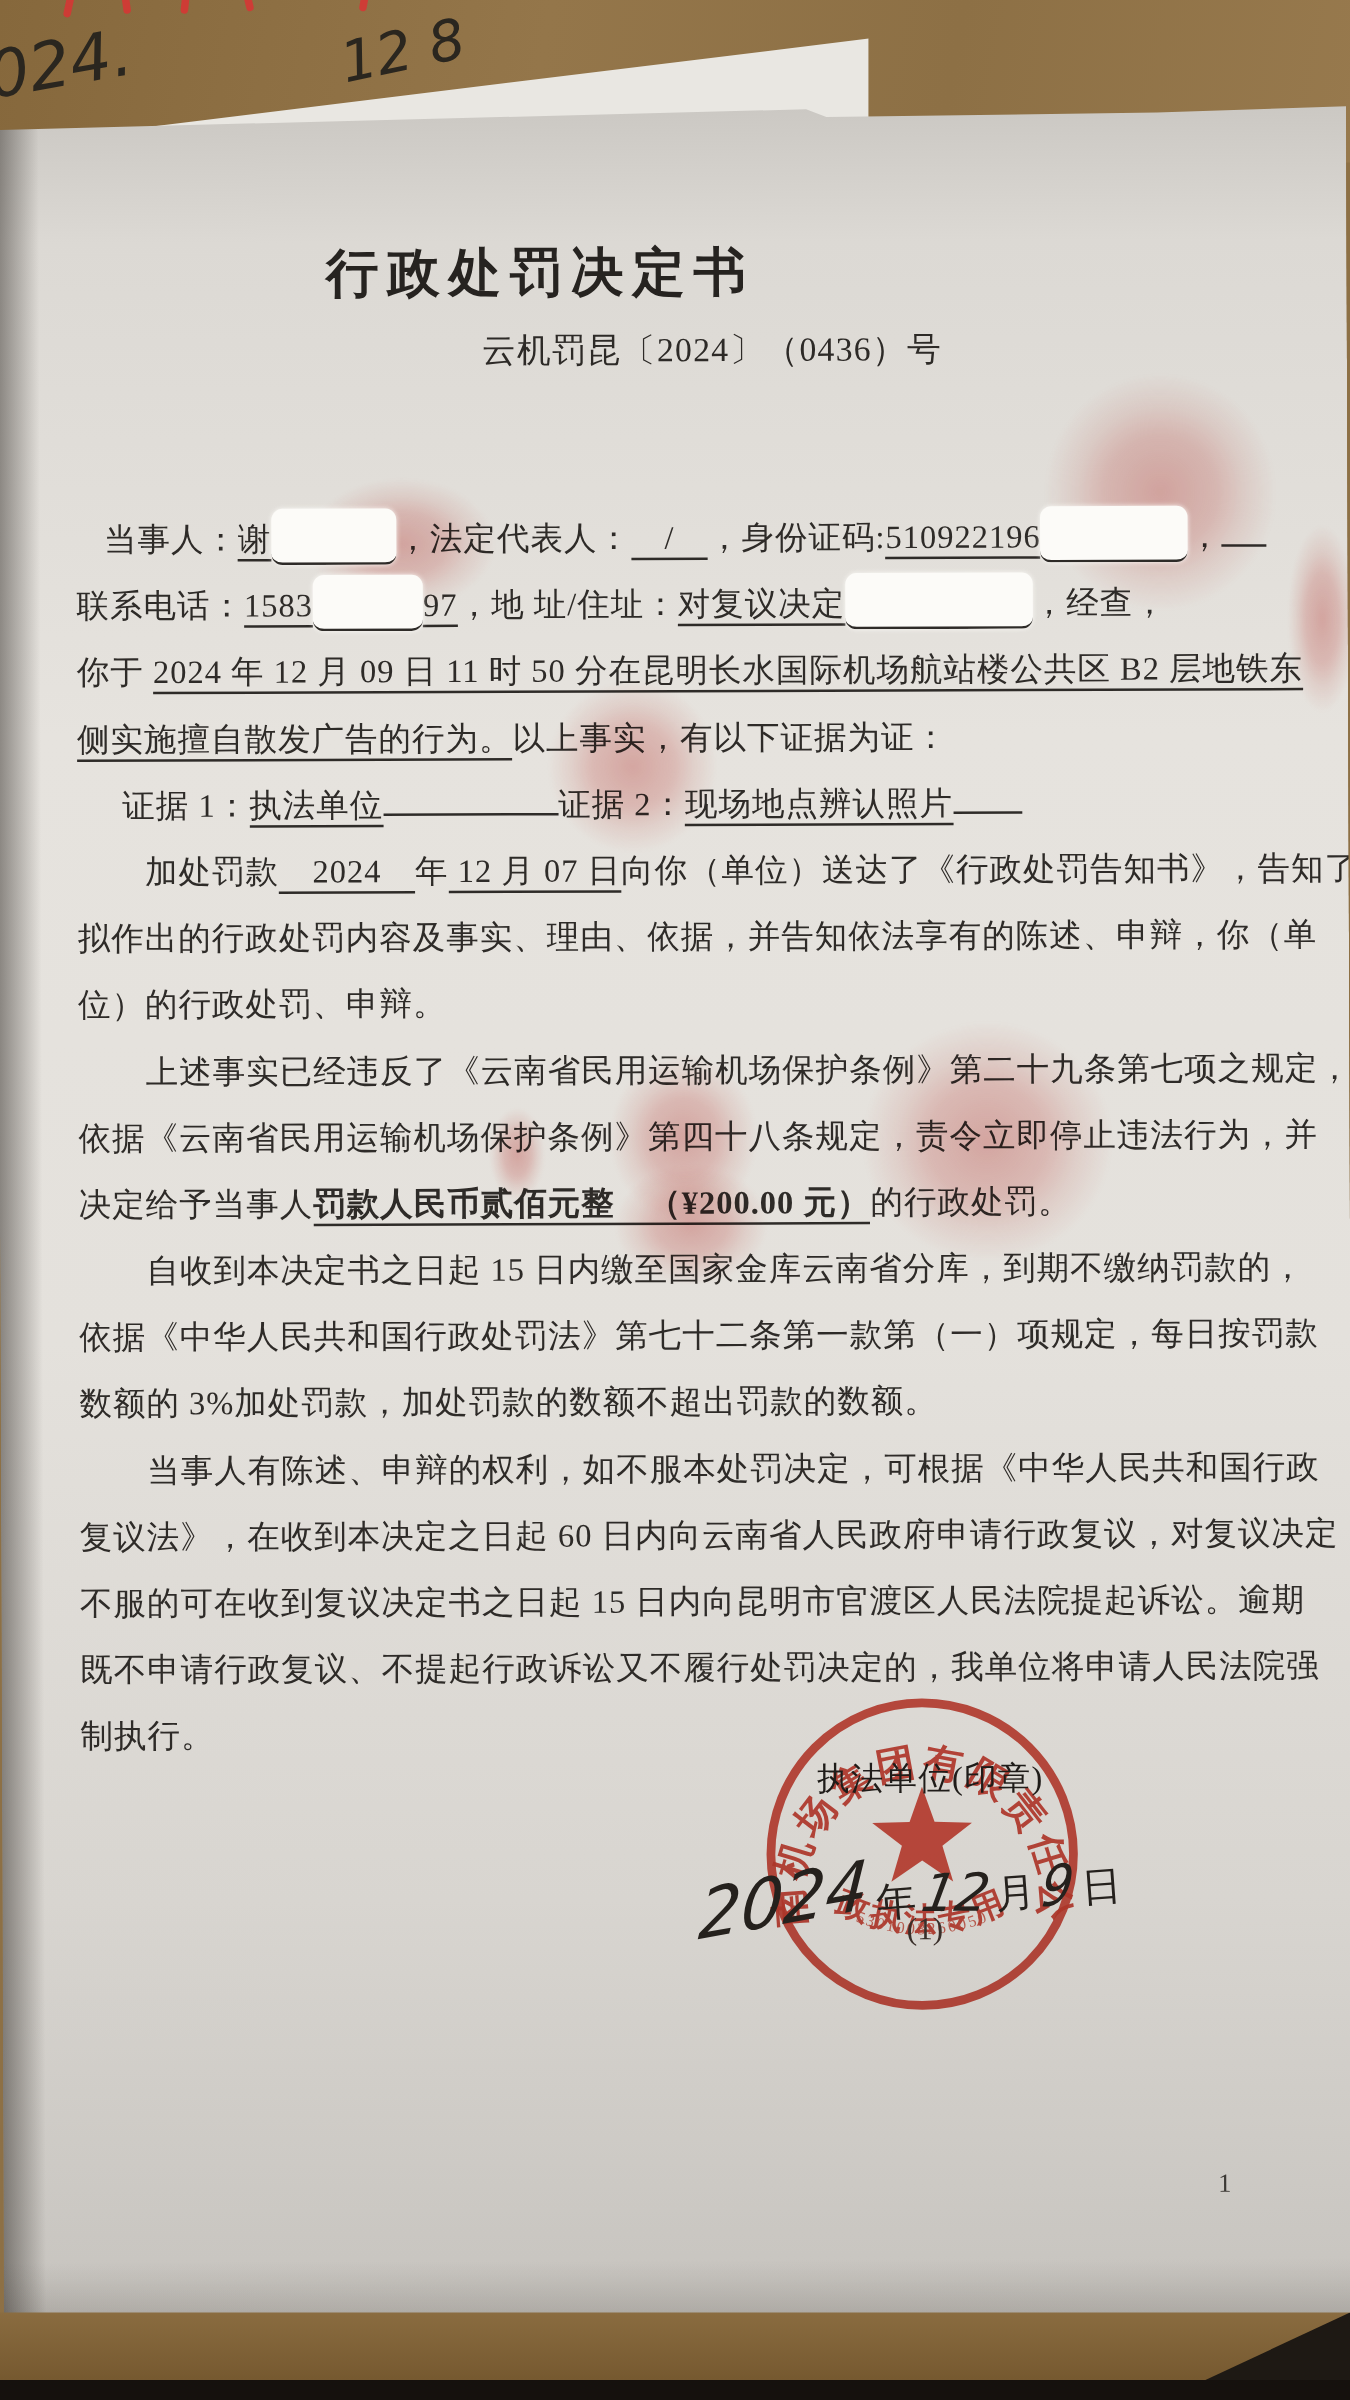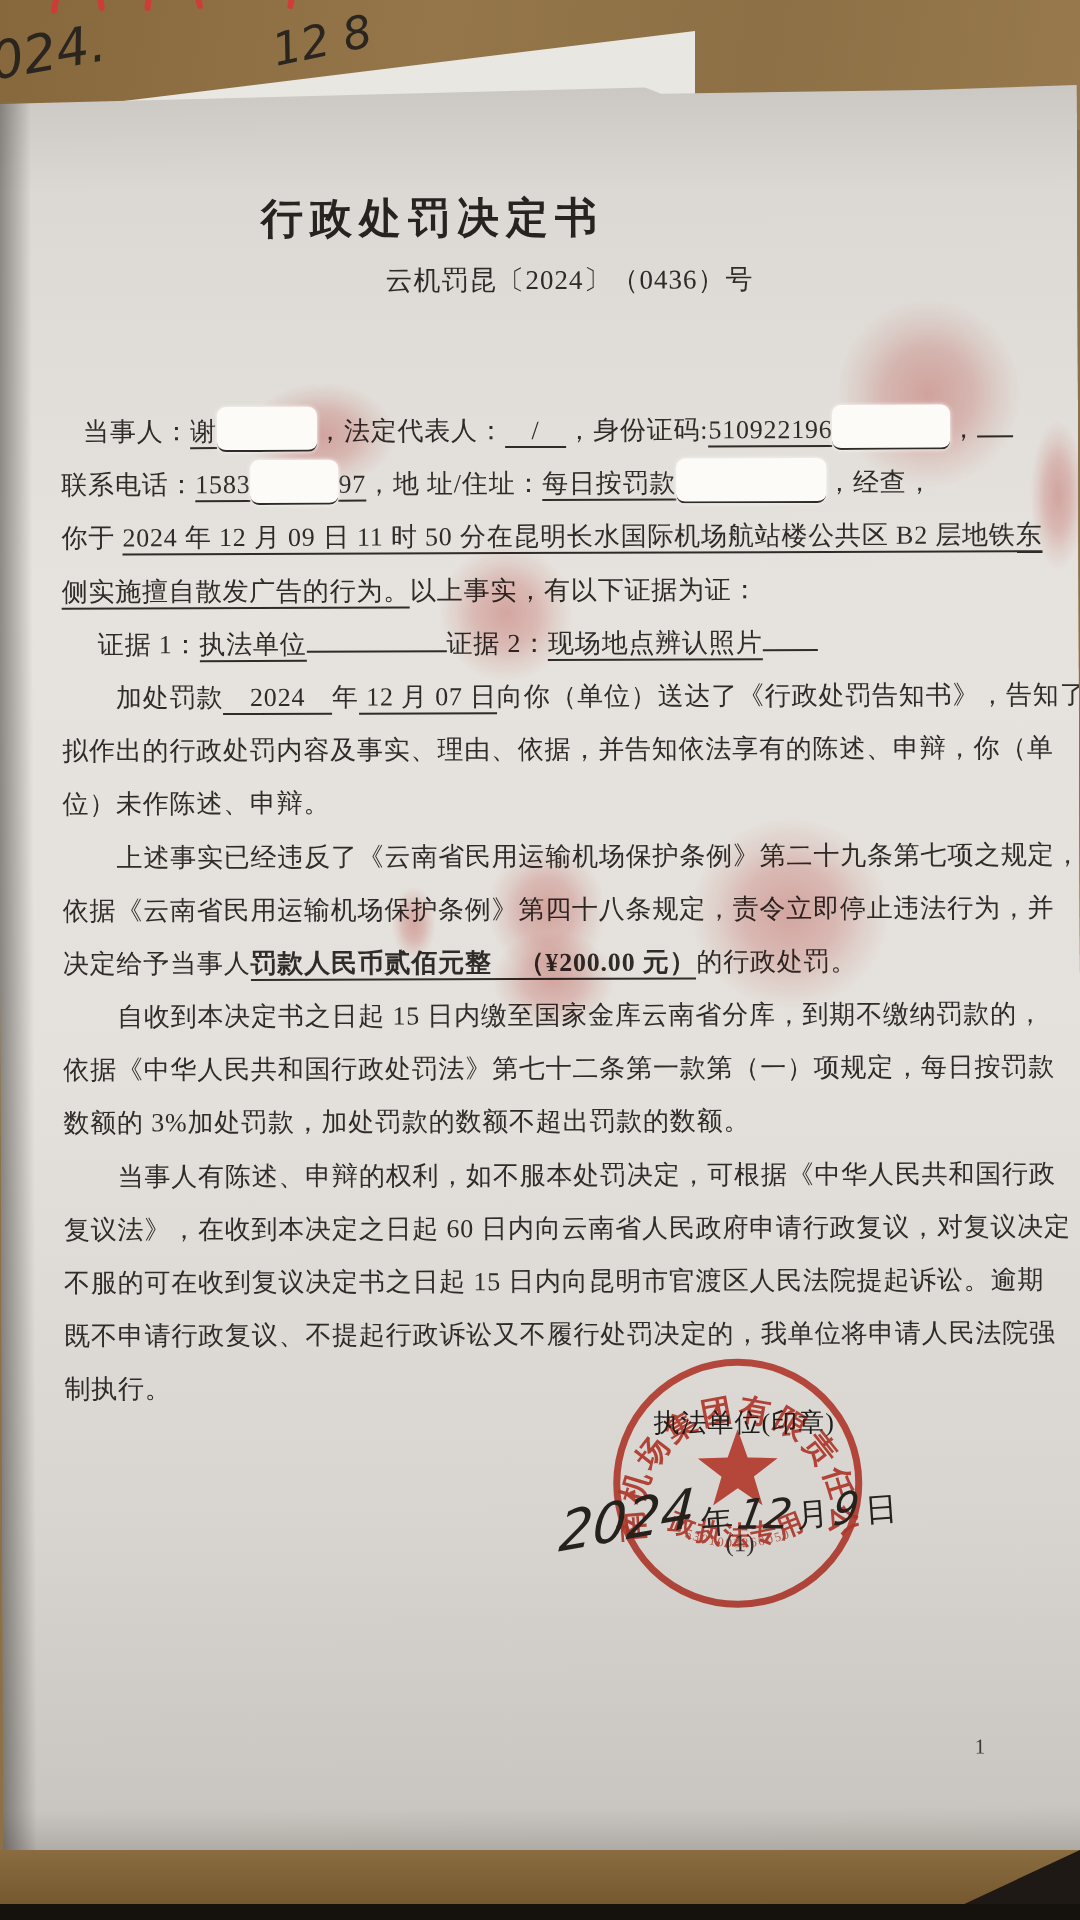--- a/index.html
+++ b/index.html
@@ -76,27 +76,27 @@
 
 <div class="paper">
   <div class="left-shadow"></div>
   <div class="bottom-shade"></div>
 
   <div class="doc-title">行政处罚决定书</div>
   <div class="doc-number">云机罚昆〔2024〕（0436）号</div>
 
   <div class="body-lines">
       <div class="line" style="padding-left: 22px;"><span>当事人：</span><span class="u">谢</span><span class="u redact" style="width: 100px;"></span><span>，法定代表人：</span><span class="u">　/　</span><span>，身份证码:</span><span class="u">510922196</span><span class="u redact" style="width: 118px;"></span><span>，</span><span class="u blank" style="width: 36px;"></span></div>
-      <div class="line"><span>联系电话：</span><span class="u">1583</span><span class="u redact" style="width: 88px;"></span><span class="u">97</span><span>，地 址/住址：</span><span class="u">每日按罚款</span><span class="u redact" style="width: 150px;"></span><span>，经查，</span></div>
+      <div class="line"><span>联系电话：</span><span class="u">1583</span><span class="u redact" style="width: 88px;"></span><span class="u">97</span><span>，地 址/住址：</span><span class="u">对复议决定</span><span class="u redact" style="width: 150px;"></span><span>，经查，</span></div>
       <div class="line"><span>你于 </span><span class="u">2024 年 12 月 09 日 11 时 50 分在昆明长水国际机场航站楼公共区 B2 层地铁东</span></div>
       <div class="line"><span class="u">侧实施擅自散发广告的行为。</span><span>以上事实，有以下证据为证：</span></div>
       <div class="line" style="padding-left: 36px;"><span>证据 1：</span><span class="u">执法单位</span><span class="u blank" style="width: 140px;"></span><span>证据 2：</span><span class="u">现场地点辨认照片</span><span class="u blank" style="width: 55px;"></span></div>
       <div class="line" style="padding-left: 54px;"><span>加处罚款</span><span class="u">　2024　</span><span>年</span><span class="u"> 12 月 07 日</span><span>向你（单位）送达了《行政处罚告知书》，告知了</span></div>
       <div class="line"><span>拟作出的行政处罚内容及事实、理由、依据，并告知依法享有的陈述、申辩，你（单</span></div>
-      <div class="line"><span>位）未作陈述、申辩。</span></div>
+      <div class="line"><span>位）的行政处罚、申辩。</span></div>
       <div class="line" style="padding-left: 54px;"><span>上述事实已经违反了《云南省民用运输机场保护条例》第二十九条第七项之规定，</span></div>
       <div class="line"><span>依据《云南省民用运输机场保护条例》第四十八条规定，责令立即停止违法行为，并</span></div>
       <div class="line"><span>决定给予当事人</span><span class="u b">罚款人民币贰佰元整　（¥200.00 元）</span><span>的行政处罚。</span></div>
       <div class="line" style="padding-left: 54px;"><span>自收到本决定书之日起 15 日内缴至国家金库云南省分库，到期不缴纳罚款的，</span></div>
       <div class="line"><span>依据《中华人民共和国行政处罚法》第七十二条第一款第（一）项规定，每日按罚款</span></div>
       <div class="line"><span>数额的 3%加处罚款，加处罚款的数额不超出罚款的数额。</span></div>
       <div class="line" style="padding-left: 54px;"><span>当事人有陈述、申辩的权利，如不服本处罚决定，可根据《中华人民共和国行政</span></div>
       <div class="line"><span>复议法》，在收到本决定之日起 60 日内向云南省人民政府申请行政复议，对复议决定</span></div>
       <div class="line"><span>不服的可在收到复议决定书之日起 15 日内向昆明市官渡区人民法院提起诉讼。逾期</span></div>
       <div class="line"><span>既不申请行政复议、不提起行政诉讼又不履行处罚决定的，我单位将申请人民法院强</span></div>

